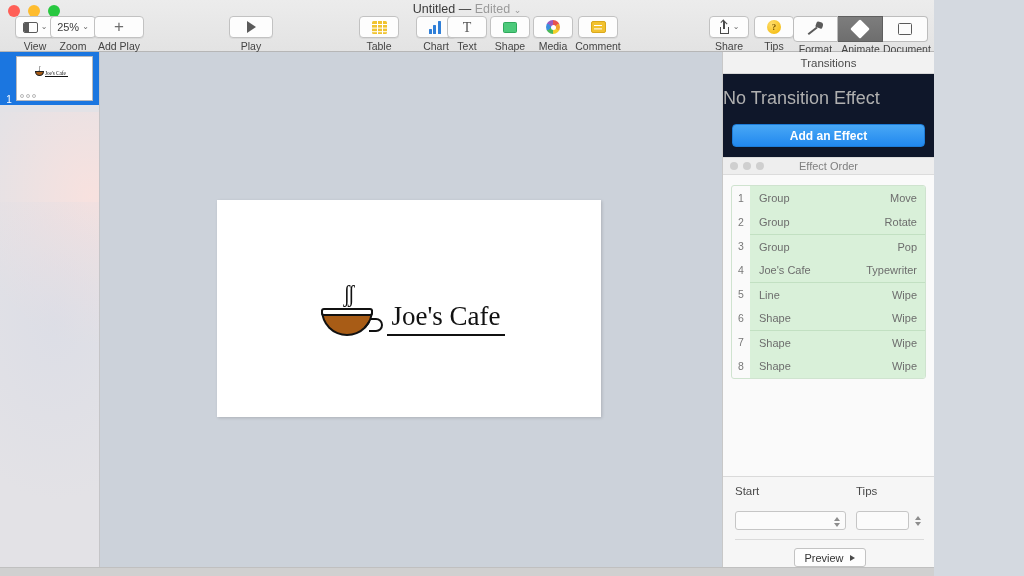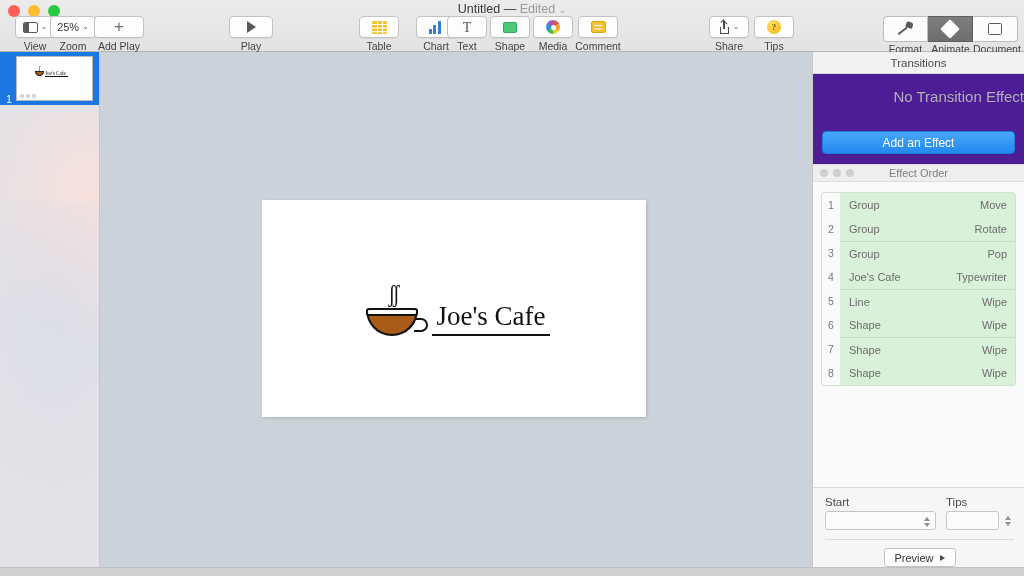--- a/index.html
+++ b/index.html
@@ -4,21 +4,21 @@
 <style>
   * { box-sizing: border-box; margin: 0; padding: 0; }
   html, body {
     width: 1024px; height: 576px;
     overflow: hidden;
     font-family: "Liberation Sans", sans-serif;
     -webkit-font-smoothing: antialiased;
   }
   body { background: #d4d9e0; }
 
-  .app { position: relative; width: 1024px; height: 576px; display: flex; flex-direction: column; }
+  .app { position: relative; width: 934px; height: 576px; display: flex; flex-direction: column; }
 
   
   .titlebar {
     height: 52px; flex: 0 0 52px;
     background: linear-gradient(to bottom, #ececec 0%, #e3e3e3 100%);
     border-bottom: 1px solid #b6b6b6;
     position: relative;
   }
   .traffic { position: absolute; left: 8px; top: 5px; display: flex; gap: 8px; }
   .tl { width: 12px; height: 12px; border-radius: 50%; }
@@ -181,39 +181,39 @@
   .cafetext {
     font-family: "Liberation Serif", serif; font-size: 27px; color: #111;
     margin-left: 2px; padding: 0 4px 2px 4px;
     border-bottom: 2.2px solid #111;
     position: relative; top: -2px;
   }
 
   
   .inspector {
     width: 212px; flex: 0 0 212px;
-    background: #4c1d95;
+    background: #0f172a;
     border-left: 1px solid #c8c8c8;
     display: flex; flex-direction: column;
     position: relative;
   }
   .insp-header {
     height: 22px; background: #f2f2f2; border-bottom: 1px solid #d8d8d8;
     display: flex; align-items: center; justify-content: center;
     font-size: 11.5px; color: #4c4c4c;
   }
   .notrans {
-    text-align: right; font-size: 15px; color: #b0b0b0;
-    padding: 14px 0 10px 16px;
+    text-align: left; font-size: 18px; color: #b0b0b0;
+    padding: 14px 0 10px 0;
   }
   .addeffect {
-    margin: 16px 9px 10px 9px; height: 23px;
+    margin: 5px 9px 10px 9px; height: 23px;
     background: linear-gradient(to bottom, #49a8f5 0%, #2188ef 100%);
     border: 1px solid #1d7cd8; border-radius: 4px;
-    color: #fff; font-size: 12px; font-weight: normal;
+    color: #fff; font-size: 12px; font-weight: bold;
     display: flex; align-items: center; justify-content: center;
     box-shadow: 0 1px 0 rgba(0,0,0,.06);
   }
 
   .buildbar {
     height: 18px; background: #eeeeee;
     border-top: 1px solid #dcdcdc; border-bottom: 1px solid #dcdcdc;
     display: flex; align-items: center; position: relative;
   }
   .bdots { display: flex; gap: 5px; margin-left: 7px; }
@@ -231,21 +231,21 @@
   .brow .baction { text-align: right; }
   .brow.sep { border-top: 1px solid #c2e0c2; }
   .bnum { width: 18px; font-size: 10.5px; color: #777; text-align: center; flex: 0 0 18px; }
   .browwrap { display: flex; align-items: stretch; }
   .browwrap .brow { flex: 1; }
 
   .insp-bottom { border-top: 1px solid #dadada; padding: 8px 10px 0 12px; background: #f6f6f6; }
   .fieldrow { display: flex; gap: 10px; }
   .fgroup.start { flex: 1; }
   .fgroup.delay { width: 68px; }
-  .flabel { font-size: 11.5px; color: #4a4a4a; margin-bottom: 3px; }
+  .flabel { font-size: 11.5px; color: #4a4a4a; margin-bottom: 14px; }
   .finput {
     height: 19px; background: #fbfbfb; border: 1px solid #c6c6c6; border-radius: 3px;
     display: flex; align-items: center; position: relative;
   }
   .fgroup.start .finput { padding-right: 16px; }
   .stepper { width: 12px; height: 19px; display: flex; flex-direction: column; align-items: center; justify-content: center; gap: 2px; }
   .stepper .up, .stepper .dn { width:0;height:0;border-left:3.5px solid transparent;border-right:3.5px solid transparent; }
   .stepper .up { border-bottom: 4px solid #8d8d8d; }
   .stepper .dn { border-top: 4px solid #8d8d8d; }
   .stepper.inside { position: absolute; right: 2px; top: 0; }

